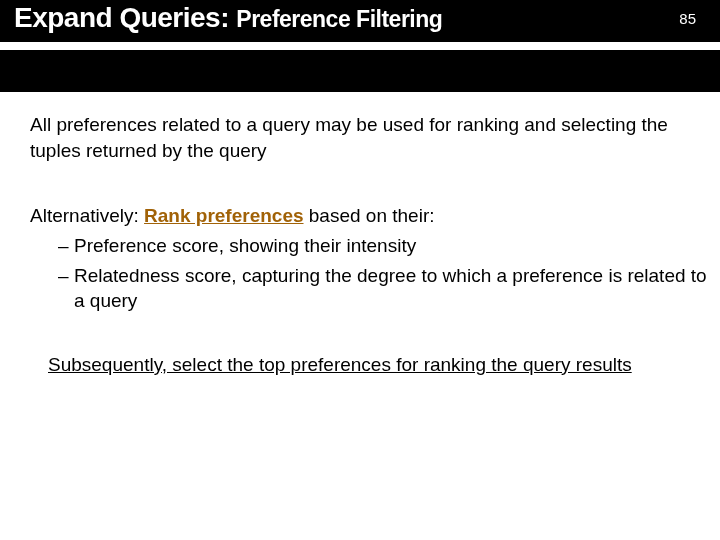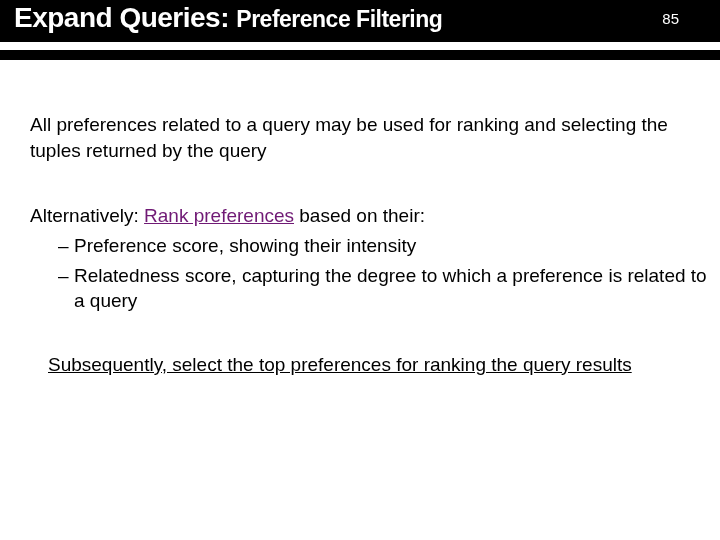--- a/index.html
+++ b/index.html
@@ -14,21 +14,21 @@
   }
   .slide {
     width: 720px;
     height: 540px;
     position: relative;
     box-sizing: border-box;
   }
   .title-bar {
     position: relative;
     width: 100%;
-    height: 60px;
+    height: 92px;
     background: #000;
     box-sizing: border-box;
   }
   .title-text {
     position: absolute;
     left: 14px;
     top: 2px;
     color: #fff;
     font-weight: bold;
     white-space: nowrap;
@@ -37,21 +37,21 @@
     font-size: 28px;
     letter-spacing: -0.5px;
   }
   .title-sub {
     font-size: 23px;
     font-weight: bold;
     letter-spacing: -0.5px;
   }
   .slide-number {
     position: absolute;
-    right: 41px;
+    right: 24px;
     top: 10px;
     color: #fff;
     font-size: 15px;
   }
   .title-white-strip {
     position: absolute;
     left: 0;
     right: 0;
     top: 42px;
     height: 8px;
@@ -66,22 +66,23 @@
     line-height: 1.35;
     color: #000;
   }
   .para {
     margin-bottom: 40px;
   }
   .para2 {
     margin-bottom: 10px;
   }
   .link-term {
-    color: #701a75;
+    color: #a16207;
     text-decoration: underline;
+    font-weight: bold;
   }
   .sublist {
     margin-top: 4px;
     padding-left: 28px;
   }
   .sub-item {
     position: relative;
     padding-left: 16px;
     margin-bottom: 4px;
     line-height: 1.35;

